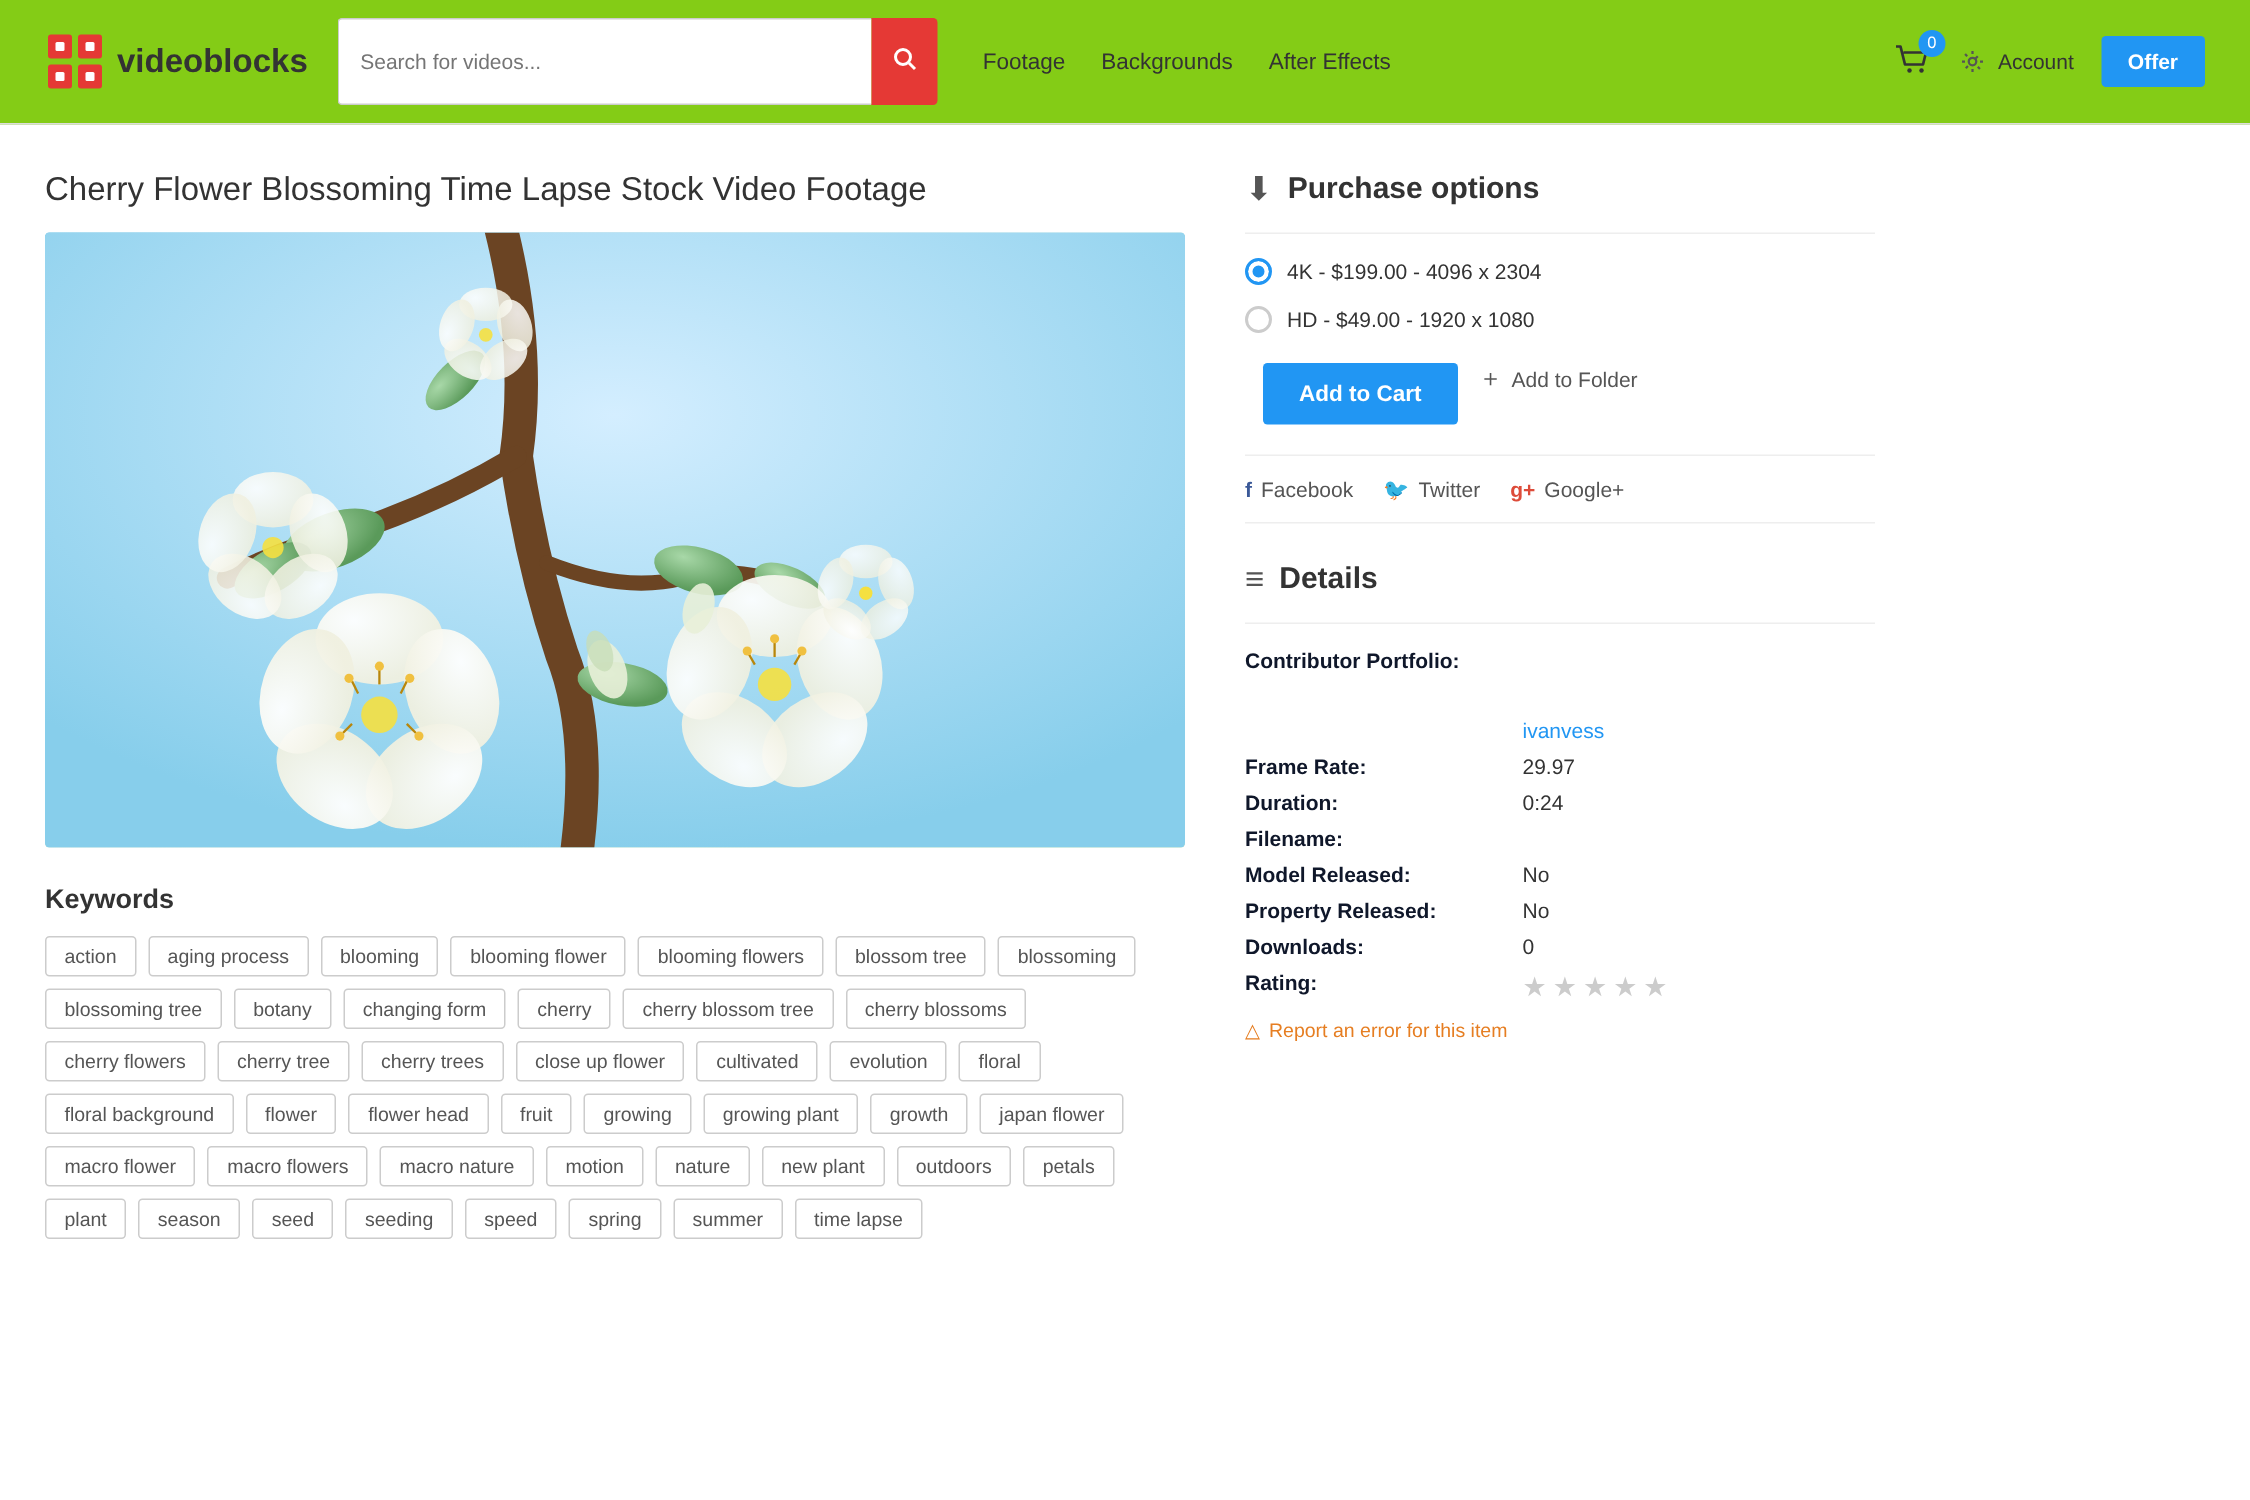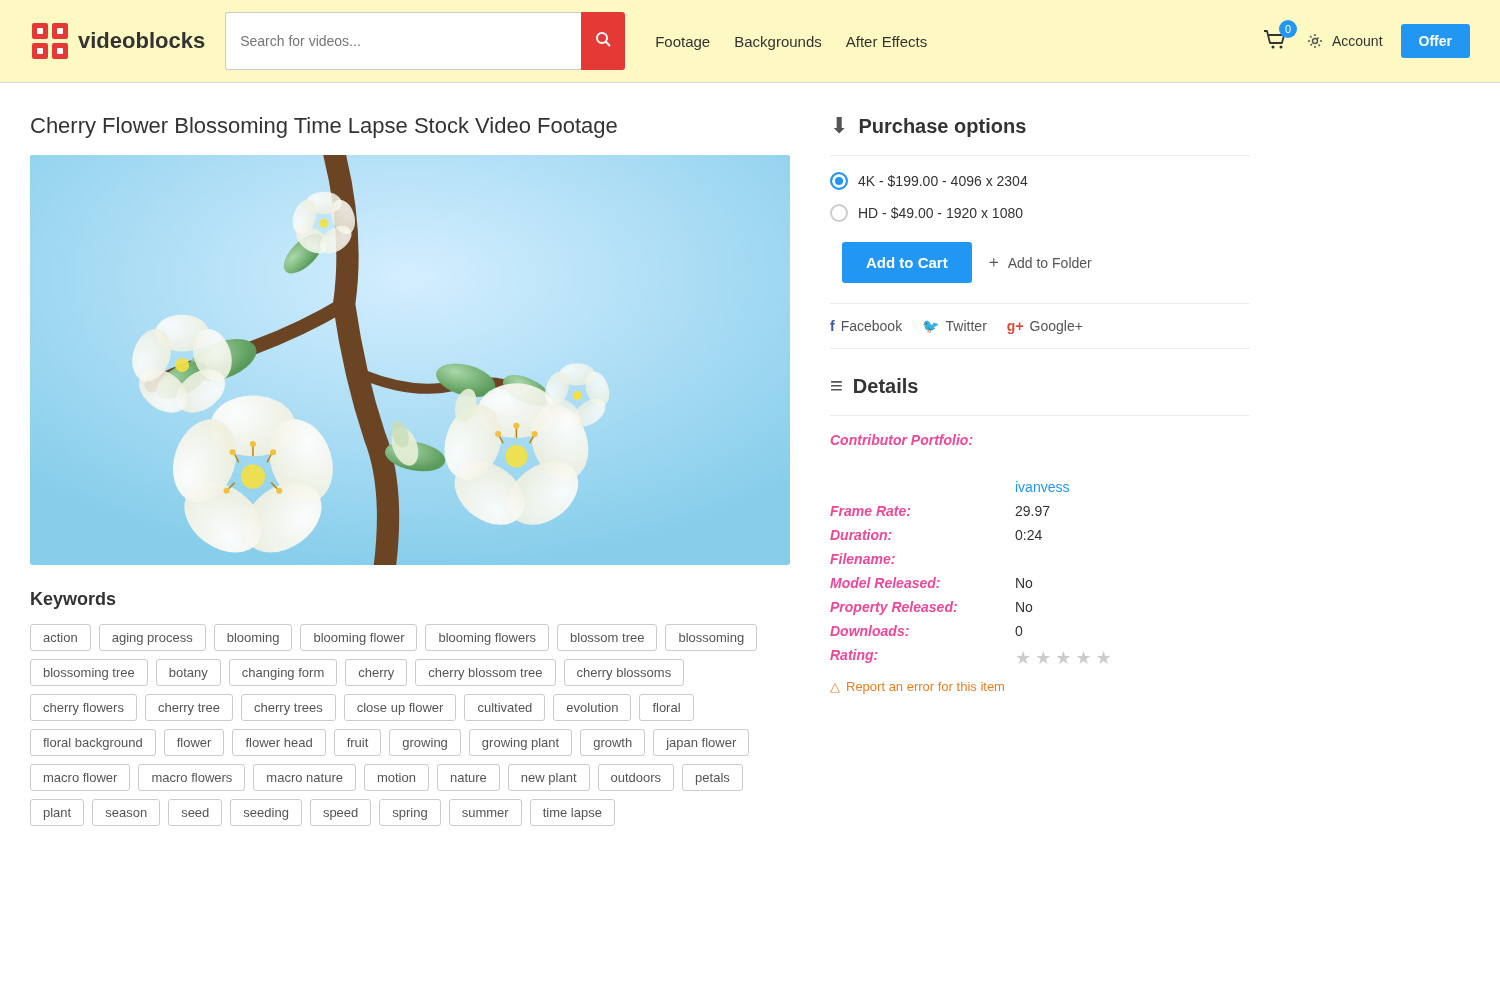--- a/index.html
+++ b/index.html
@@ -4,21 +4,21 @@
   <style>
     * { box-sizing: border-box; margin: 0; padding: 0; }
     body { font-family: Arial, sans-serif; font-size: 14px; color: #333; background: #fff; }
 
     
     #header {
       display: flex;
       align-items: center;
       padding: 12px 30px;
       border-bottom: 1px solid #ddd;
-      background: #fef9c3;
+      background: #84cc16;
     }
     #logo {
       display: flex;
       align-items: center;
       margin-right: 20px;
       text-decoration: none;
     }
     .logo-icon {
       width: 40px;
       height: 40px;
@@ -215,21 +215,21 @@
       border-color: #2196f3;
       background: #2196f3;
       box-shadow: inset 0 0 0 3px #fff;
     }
     .option-label {
       font-size: 14px;
       color: #333;
     }
     .purchase-actions {
       display: flex;
-      align-items: center;
+      align-items: flex-start;
       gap: 14px;
       margin-bottom: 20px;
       padding-left: 12px;
     }
     .add-to-cart-btn {
       background: #2196f3;
       color: #fff;
       border: none;
       padding: 12px 24px;
       border-radius: 3px;
@@ -287,23 +287,22 @@
       width: 100%;
     }
     .details-row {
       display: flex;
       margin-bottom: 8px;
     }
     .details-label {
       font-weight: bold;
       width: 185px;
       flex-shrink: 0;
-      color: #ec4899;
-      font-size: 14px;
-      font-style: italic;
+      color: #0f172a;
+      font-size: 14px;
     }
     .details-value {
       color: #333;
       font-size: 14px;
     }
     .details-value.link {
       color: #2196f3;
       cursor: pointer;
       margin-top: 47px;
     }

